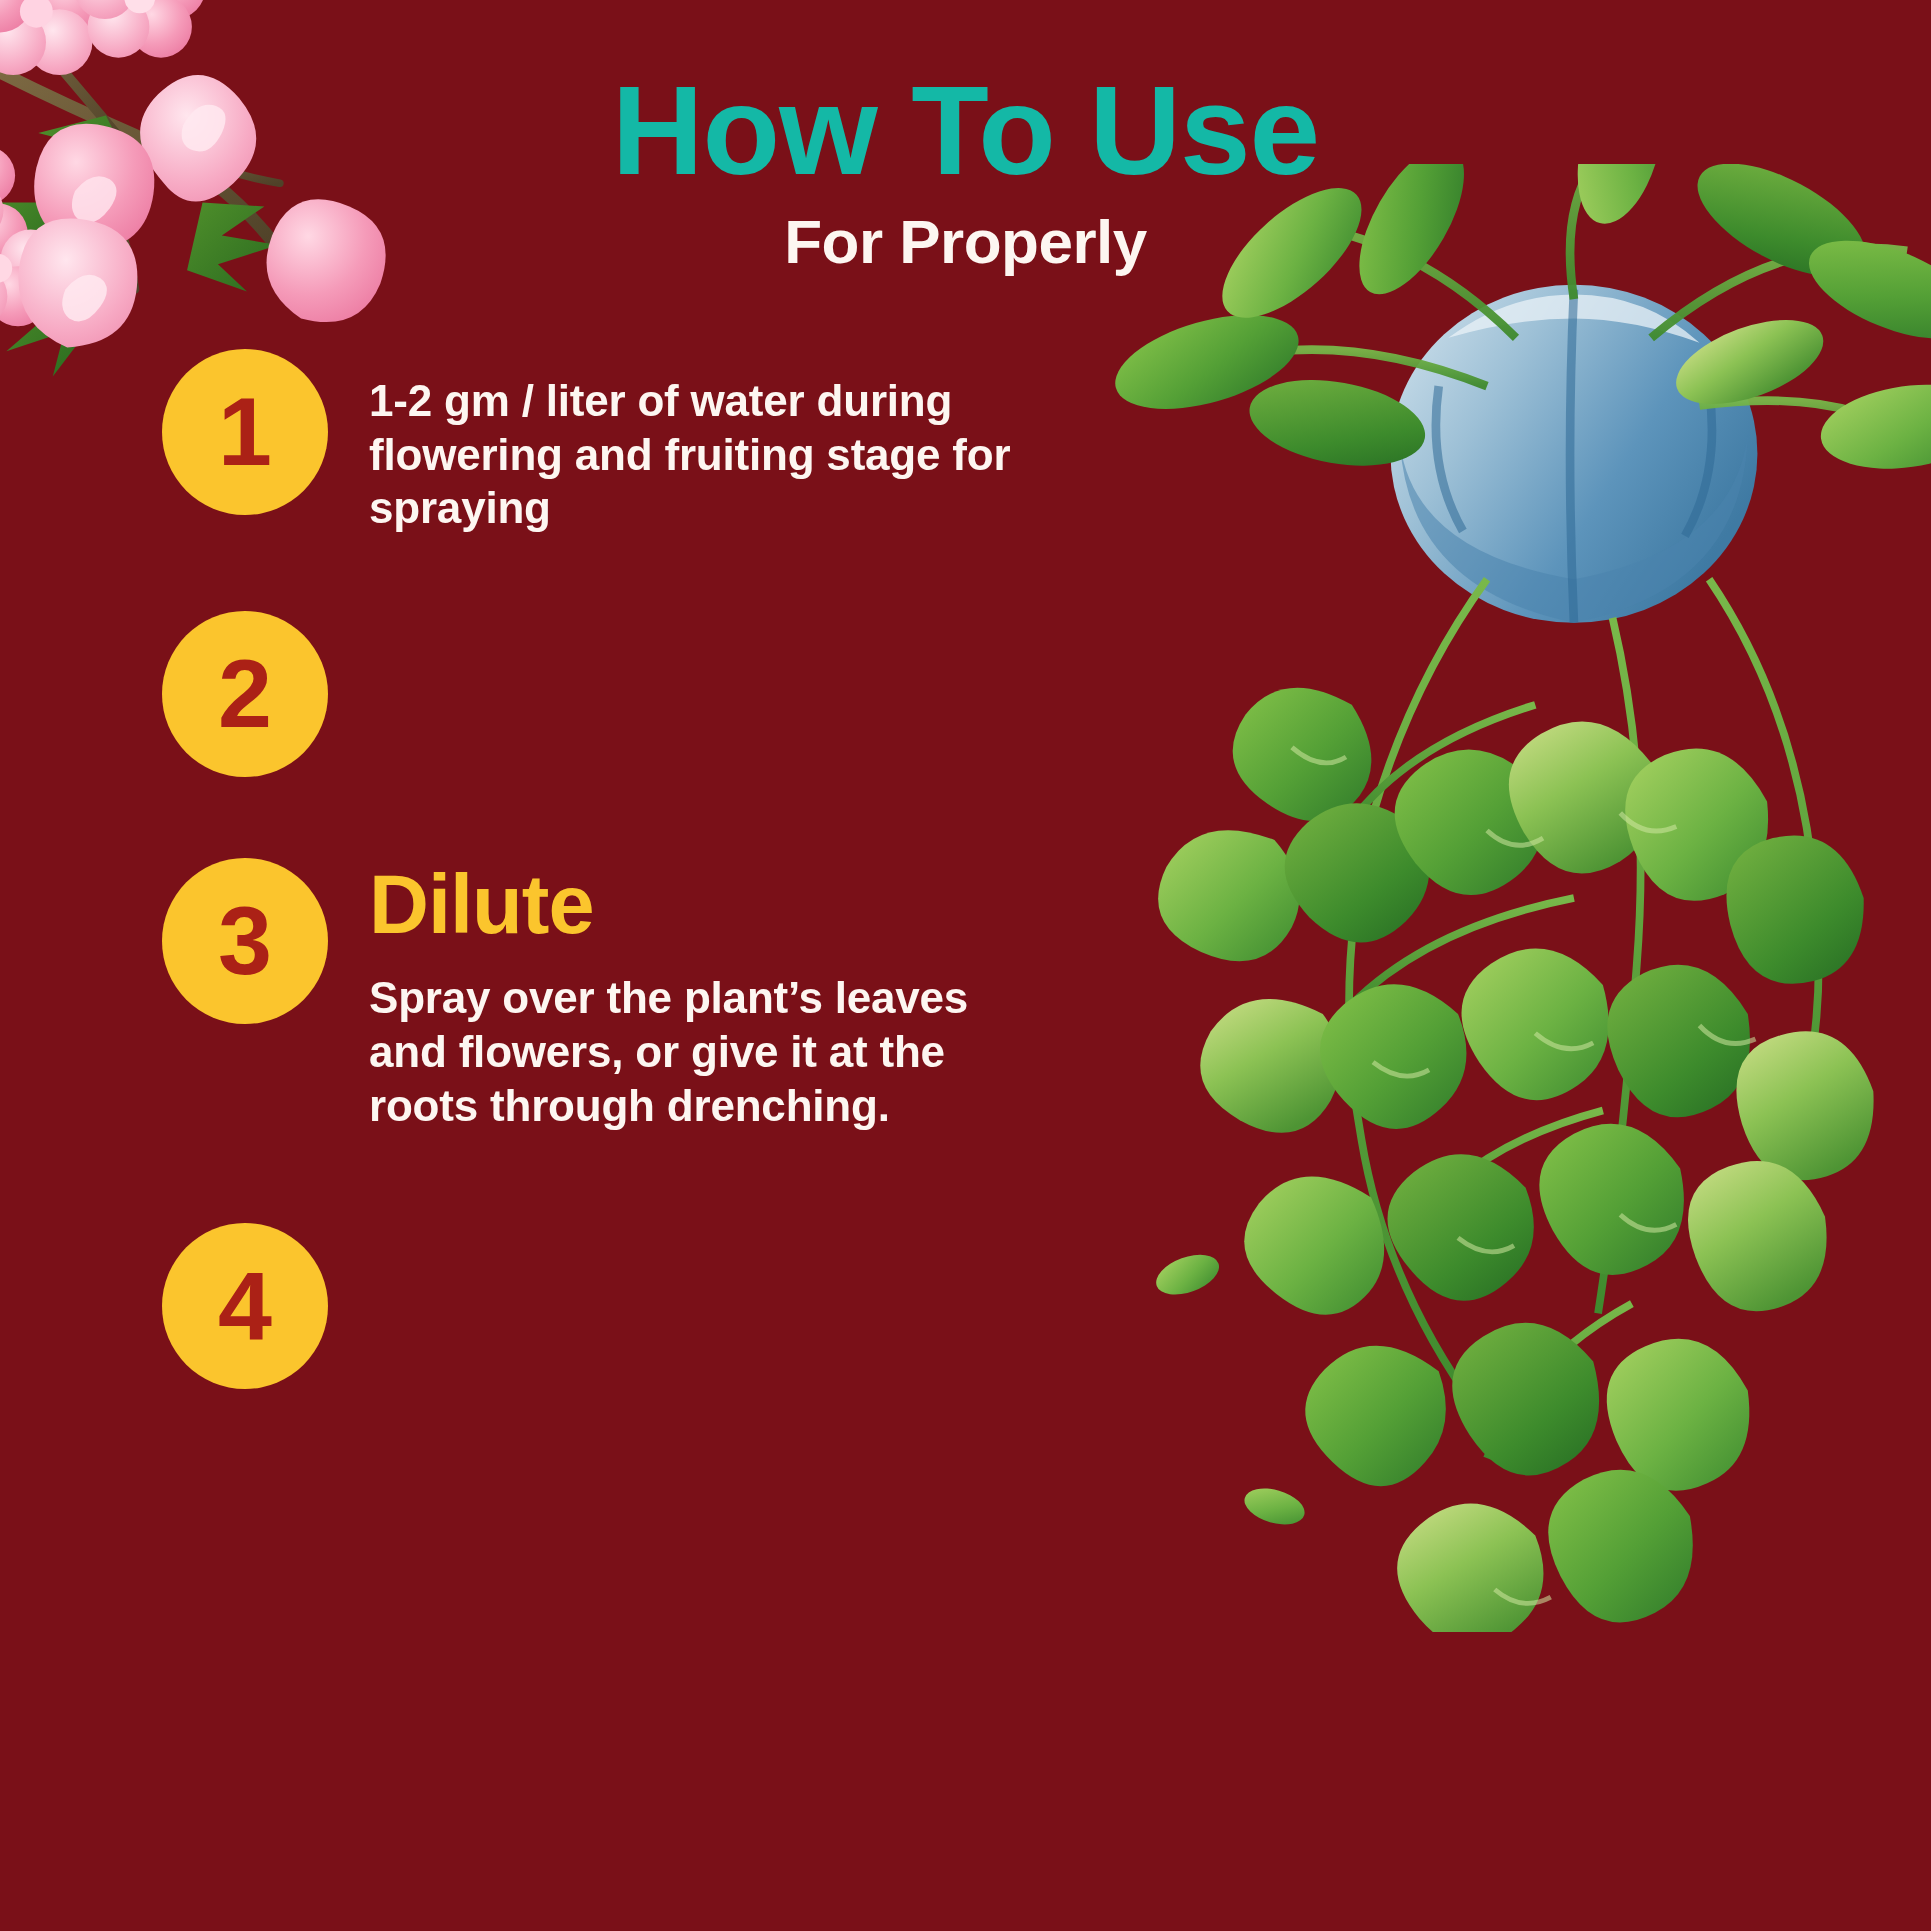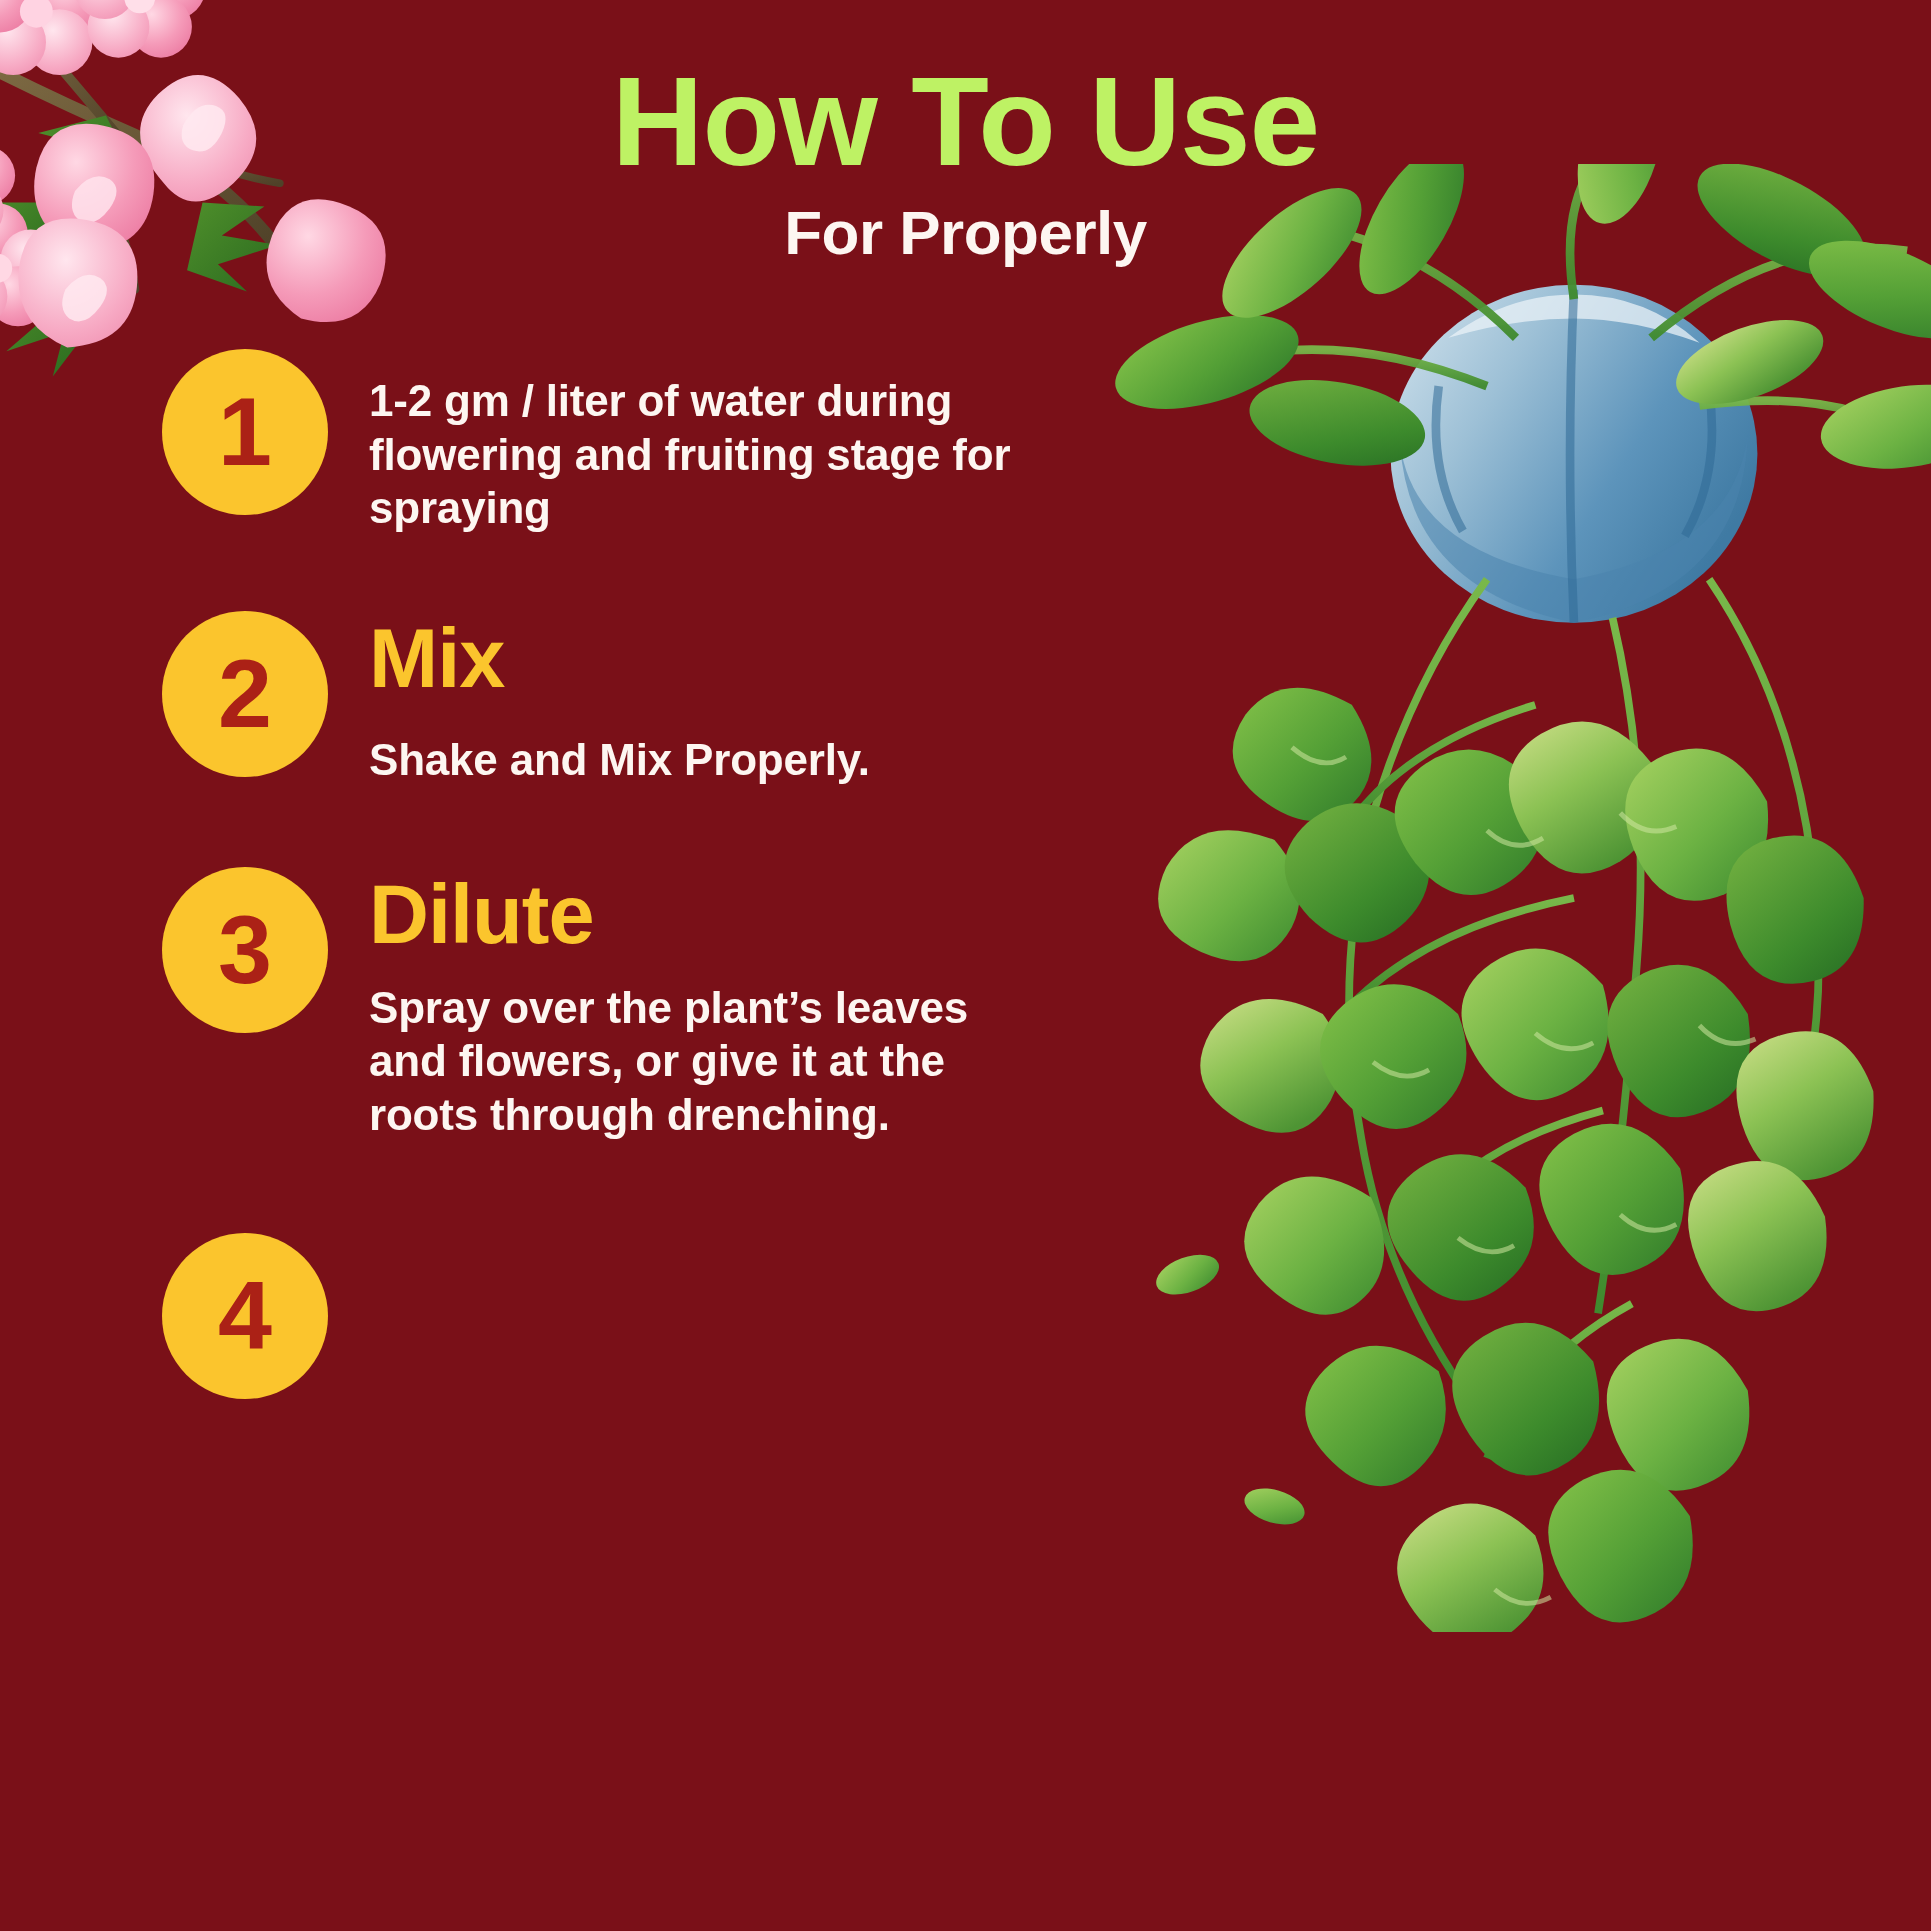--- a/index.html
+++ b/index.html
@@ -27,23 +27,24 @@
   
   #header {
     position:absolute;
     left:0; right:0; top:58px;
     text-align:center;
     z-index:5;
   }
   #title {
     font-size:127px;
     font-weight:bold;
-    color:#bef264;
+    color:#14b8a6;
     letter-spacing:-1px;
     line-height:1.0;
+    margin-top:9px;
   }
   #subtitle {
     margin-top:17.4px;
     font-size:62px;
     font-weight:bold;
     color:#fdf6f1;
     letter-spacing:-0.5px;
     line-height:1.0;
   }
 
@@ -333,24 +334,20 @@
 
     <div class="step" id="step-1">
       <div class="badge">1</div>
       <div class="stepbody">
         <div class="steptext">1-2 gm / liter of water during flowering and fruiting stage for spraying</div>
       </div>
     </div>
 
     <div class="step" id="step-2">
       <div class="badge">2</div>
-      <div class="stepbody">
-        <div class="stepheading">Mix</div>
-        <div class="steptext">Shake and Mix Properly.</div>
-      </div>
     </div>
 
     <div class="step" id="step-3">
       <div class="badge">3</div>
       <div class="stepbody">
         <div class="stepheading">Dilute</div>
         <div class="steptext">Spray over the plant’s leaves and flowers, or give it at the roots through drenching.</div>
       </div>
     </div>
 

